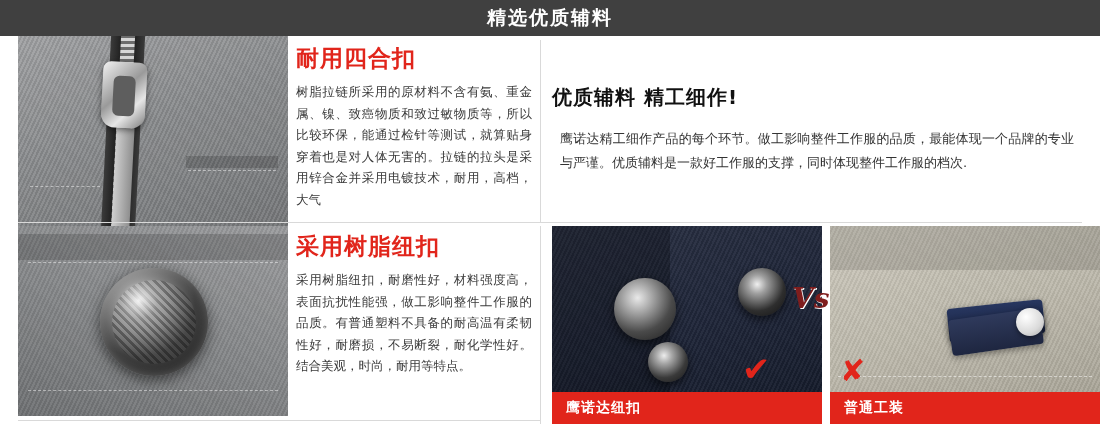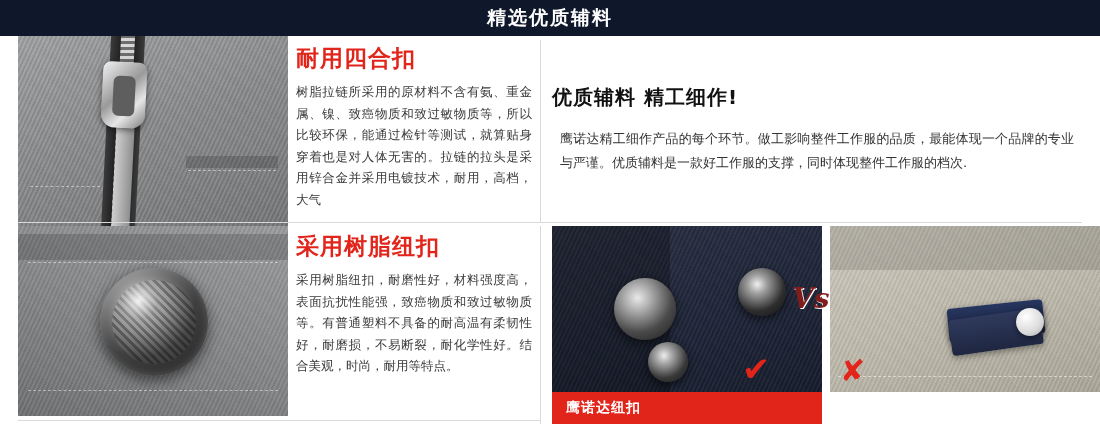--- a/index.html
+++ b/index.html
@@ -7,21 +7,21 @@
     width:1100px;height:424px;
     background:#ffffff;
     font-family:"DejaVu Sans","Liberation Sans",sans-serif;
     overflow:hidden;
   }
   .page{position:relative;width:1100px;height:424px;}
 
   
   .header{
     position:absolute;left:0;top:0;width:1100px;height:36px;
-    background:#0f172a;color:#ffffff;
+    background:#404040;color:#ffffff;
     display:flex;align-items:center;justify-content:center;
   }
   .header-title{
     font-size:19px;font-weight:bold;letter-spacing:2px;
     font-family:"DejaVu Sans","Liberation Sans",sans-serif;
   }
 
   
   .row-top{position:absolute;left:0;top:36px;width:1100px;height:190px;}
 
@@ -241,21 +241,21 @@
   <div class="photo-snap" style="top:226px;">
     <div class="fab-grey2"></div>
     <div class="flap" style="left:0;top:8px;width:270px;height:26px;"></div>
     <div class="stitch" style="left:10px;top:36px;width:250px;"></div>
     <div class="snap-big"></div>
     <div class="stitch" style="left:10px;top:164px;width:250px;"></div>
   </div>
 
   <div class="text-snap" style="top:234px;">
     <h2 class="sec-title">采用树脂纽扣</h2>
-    <p class="sec-body">采用树脂纽扣，耐磨性好，材料强度高，表面抗扰性能强，致癌物质和致过敏物质等。有普通塑料不具备的耐高温有柔韧性好，耐磨损，不易断裂，耐化学性好。结合美观，时尚，耐用等特点。</p>
+    <p class="sec-body">采用树脂纽扣，耐磨性好，材料强度高，表面抗扰性能强，做工影响整件工作服的品质。有普通塑料不具备的耐高温有柔韧性好，耐磨损，不易断裂，耐化学性好。结合美观，时尚，耐用等特点。</p>
   </div>
 
   <div class="cmp cmp-a">
     <div class="cmp-img">
       <div class="fab-navy"></div>
       <div class="flap" style="left:0;top:0;width:118px;height:166px;background:rgba(0,0,0,.25);"></div>
       <div class="snap-nav"></div>
       <div class="snap-nav2"></div>
       <div class="snap-nav3"></div>
     </div>
@@ -264,19 +264,20 @@
 
   <div class="cmp cmp-b">
     <div class="cmp-img">
       <div class="fab-beige"></div>
       <div class="flap" style="left:0;top:0;width:270px;height:44px;background:rgba(0,0,0,.12);"></div>
       <div class="navy-tab2"></div>
       <div class="navy-tab"></div>
       <div class="white-snap"></div>
       <div class="stitch" style="left:8px;top:150px;width:254px;border-top-color:rgba(255,255,255,.5);"></div>
     </div>
+    <div class="cmp-caption plain">普通工装</div>
   </div>
 
   <div class="vs">Vs</div>
   <div class="check">✔</div>
   <div class="cross">✘</div>
 
 </div>
 
 </body></html>

